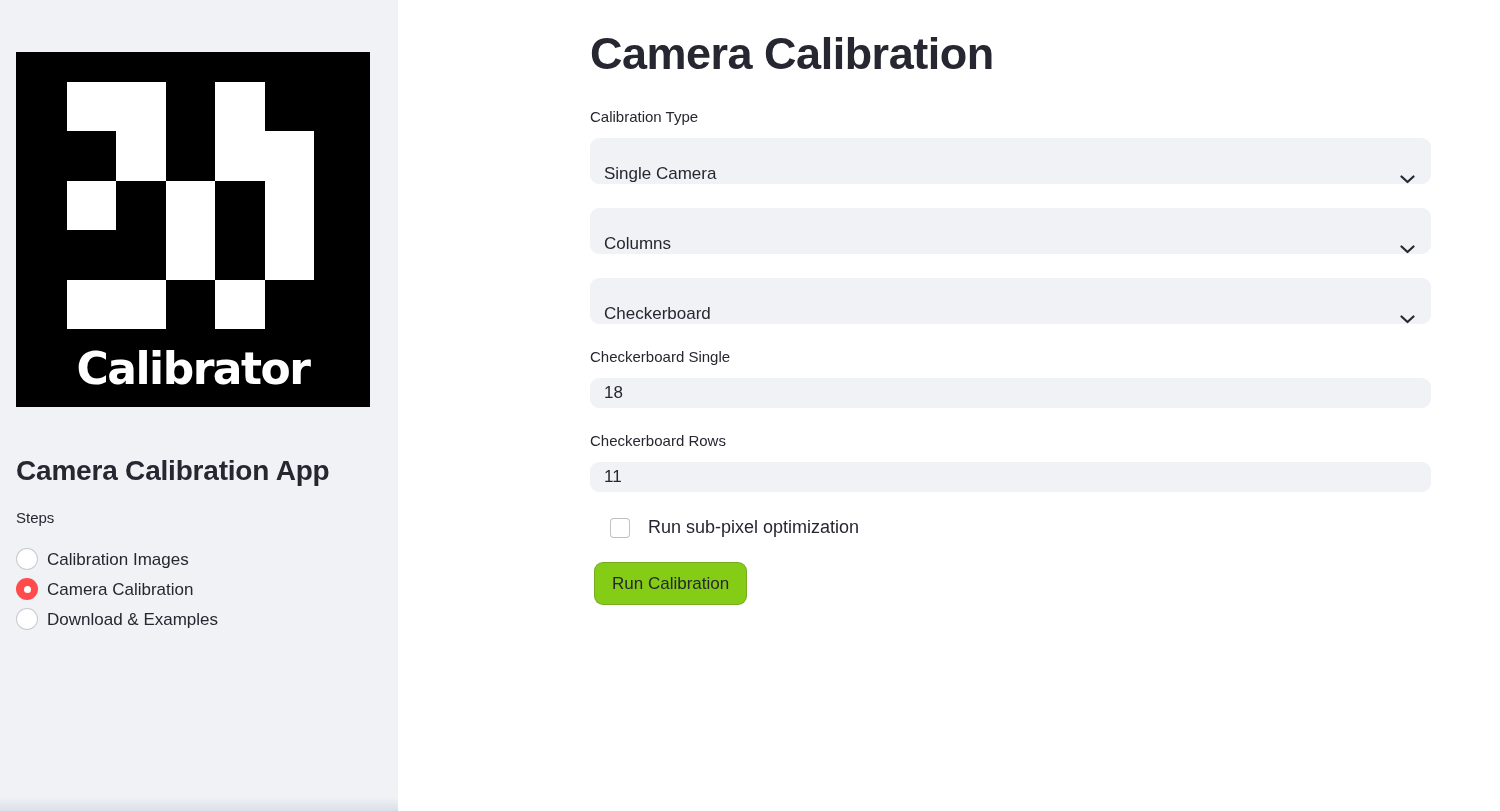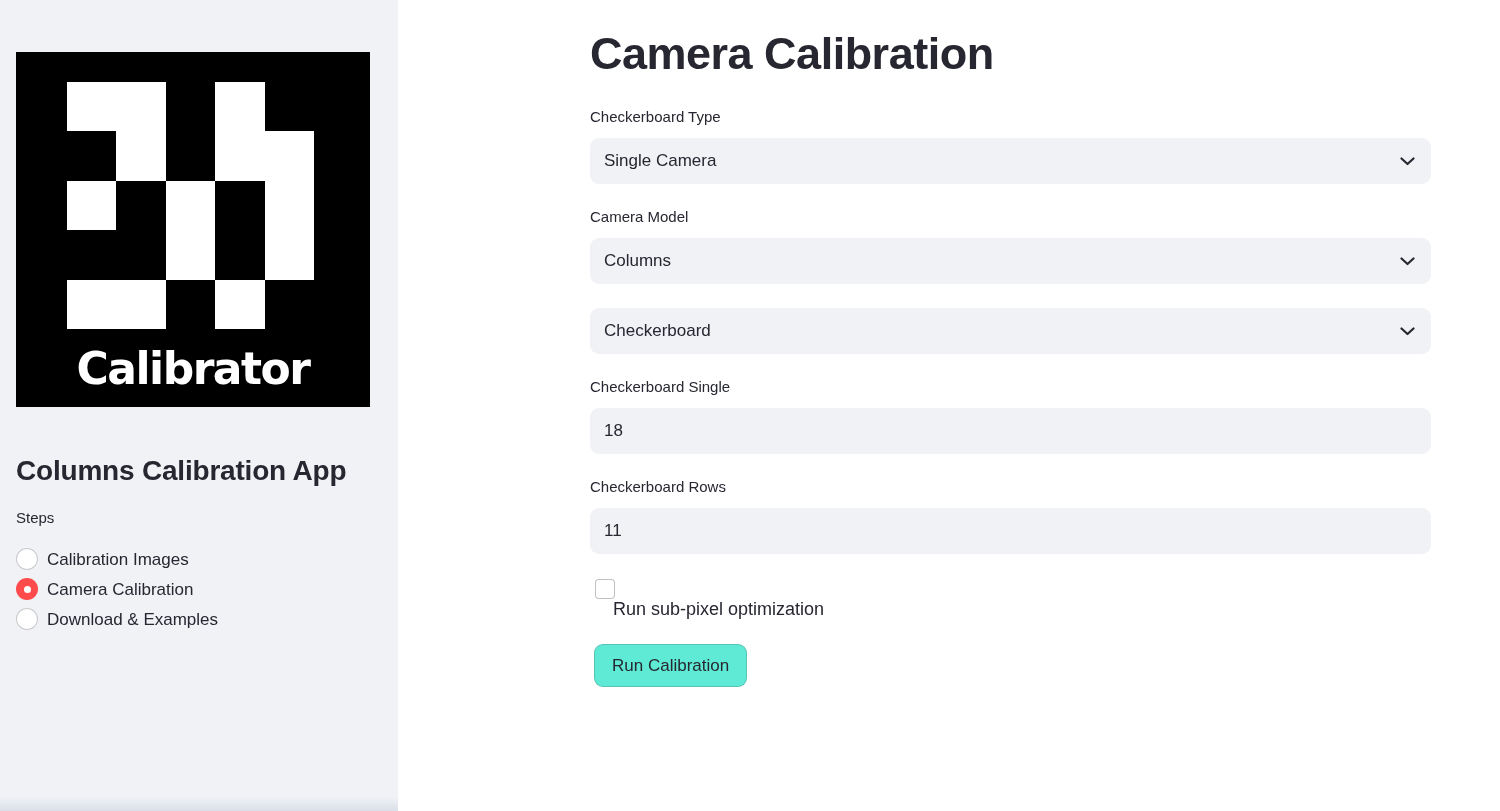--- a/index.html
+++ b/index.html
@@ -112,64 +112,63 @@
     display: block;
     font-size: 15px;
     line-height: 18px;
     margin-bottom: 12px;
   }
   .select-widget {
     height: 46px;
     background: #f0f2f6;
     border-radius: 9px;
     display: flex;
-    align-items: center;
+    align-items: flex-end;
     justify-content: space-between;
     padding: 0 14px;
     font-size: 17px;
     cursor: pointer;
   }
   .chevron { margin-right: 2px; }
   .text-input {
     display: block;
     width: 100%;
-    height: 46px;
+    height: 30px;
     background: #f0f2f6;
     border: none;
     outline: none;
     border-radius: 9px;
     padding: 0 14px;
     font-size: 17px;
     color: #262730;
     font-family: "Liberation Sans", sans-serif;
   }
   .checkbox-row {
     display: flex;
-    align-items: flex-start;
-    margin: 25px 0 0 5px;
-    flex-direction: column;
+    align-items: center;
+    margin: 25px 0 0 20px;
   }
   .checkbox-box {
     width: 20px; height: 20px;
     background: #ffffff;
     border: 1px solid rgba(49,51,63,0.3);
     border-radius: 4px;
     flex-shrink: 0;
     cursor: pointer;
   }
   .checkbox-label {
     margin-left: 18px;
     font-size: 18px;
   }
   .run-button {
     display: inline-block;
     margin: 24px 0 0 4px;
     height: 43px;
     padding: 0 17px;
-    background: #5eead4;
+    background: #84cc16;
     border: 1px solid rgba(49,51,63,0.2);
     border-radius: 9px;
     font-size: 17px;
     line-height: 41px;
     color: #262730;
     font-family: "Liberation Sans", sans-serif;
     cursor: pointer;
   }
 </style>
 </head>
@@ -202,21 +201,21 @@
           <div class="logo-cell white"></div>
           <div class="logo-cell white"></div>
           <div class="logo-cell white"></div>
           <div class="logo-cell"></div>
           <div class="logo-cell white"></div>
           <div class="logo-cell"></div>
         </div>
       <div class="logo-text">Calibrator</div>
     </div>
 
-    <h1 class="sidebar-title">Columns Calibration App</h1>
+    <h1 class="sidebar-title">Camera Calibration App</h1>
 
     <div class="steps-label">Steps</div>
 
     <div class="radio-group">
       <div class="radio-row">
         <span class="radio-circle"></span>
         <span class="radio-label">Calibration Images</span>
       </div>
       <div class="radio-row selected">
         <span class="radio-circle"></span>
@@ -228,31 +227,30 @@
       </div>
     </div>
   </aside>
 
   <main class="main">
     <div class="content">
 
       <h1 class="page-title">Camera Calibration</h1>
 
       <div class="field">
-        <span class="field-label">Checkerboard Type</span>
+        <span class="field-label">Calibration Type</span>
         <div class="select-widget">
           <span>Single Camera</span>
           <svg class="chevron" width="15" height="9" viewBox="0 0 15 9">
             <path d="M1.5 1.5 L7.5 7 L13.5 1.5" fill="none" stroke="#262730" stroke-width="2.2" stroke-linecap="round" stroke-linejoin="round"></path>
           </svg>
         </div>
       </div>
 
       <div class="field">
-        <span class="field-label">Camera Model</span>
         <div class="select-widget">
           <span>Columns</span>
           <svg class="chevron" width="15" height="9" viewBox="0 0 15 9">
             <path d="M1.5 1.5 L7.5 7 L13.5 1.5" fill="none" stroke="#262730" stroke-width="2.2" stroke-linecap="round" stroke-linejoin="round"></path>
           </svg>
         </div>
       </div>
 
       <div class="field">
         <div class="select-widget">

